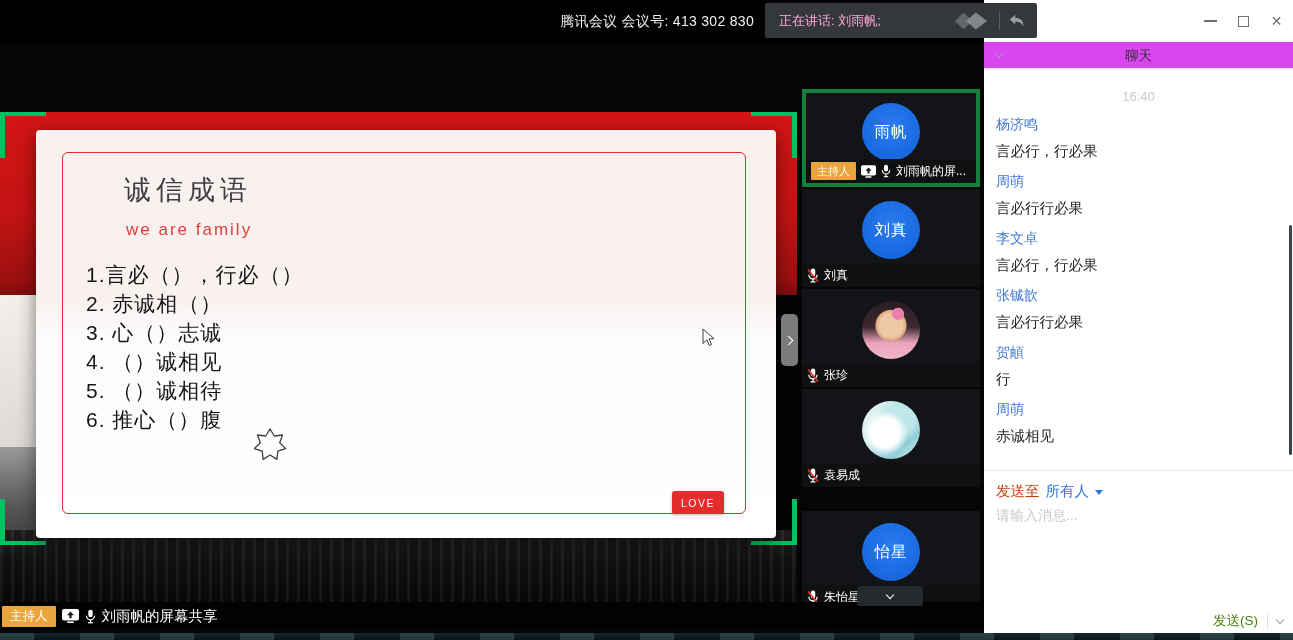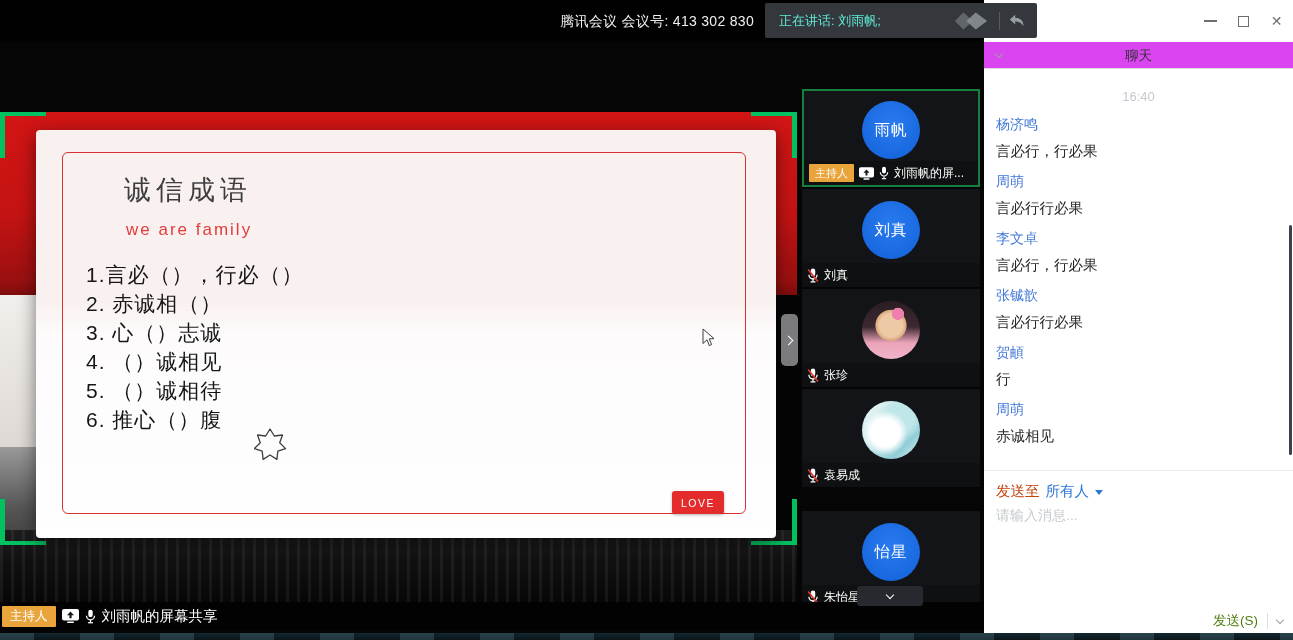--- a/index.html
+++ b/index.html
@@ -4,21 +4,21 @@
 <style>
   * { margin:0; padding:0; box-sizing:border-box; }
   body { font-family:"Liberation Sans","DejaVu Sans",sans-serif; background:#222; }
   .app { position:relative; width:1293px; height:640px; overflow:hidden; background:#fff; }
 
   
   .titlebar { position:absolute; left:0; top:0; width:984px; height:42px; background:#010101; }
   .meeting-label { position:absolute; right:230px; top:13px; color:#f0f0f0; font-size:14px; letter-spacing:.3px; }
   .speaking-box { position:absolute; left:765px; top:3px; width:272px; height:35px; background:#34383d;
                   border-radius:2px; display:flex; align-items:center; z-index:30; }
-  .speaking-box .lbl { margin-left:14px; color:#5eead4; font-size:13px; flex:1; }
+  .speaking-box .lbl { margin-left:14px; color:#f9a8d4; font-size:13px; flex:1; }
   .speaking-box .vdiv { width:1px; height:18px; background:#565b60; margin:0 9px; }
   .speaking-box svg { flex:none; }
   .speaking-box .reply { margin-right:12px; }
 
   
   .winctrls { position:absolute; left:984px; top:0; width:309px; height:42px; background:#fff;
               display:flex; justify-content:flex-end; align-items:center; }
   .wc { width:33px; height:42px; display:flex; align-items:center; justify-content:center; cursor:default; }
   .wc-min i { display:block; width:13px; height:2px; background:#6b7075; }
   .wc-max i { display:block; width:11px; height:11px; border:1.6px solid #6b7075; }
@@ -60,21 +60,21 @@
   
   .expander { position:absolute; left:781px; top:272px; width:17px; height:52px;
               background:rgba(158,158,161,.78); border-radius:5px; display:flex; align-items:center;
               justify-content:center; color:#fff; }
   .chev { display:inline-block; width:7px; height:7px; border-right:1.8px solid currentColor;
           border-bottom:1.8px solid currentColor; transform:rotate(45deg); }
   .chev.right { transform:rotate(-45deg); margin-left:-3px; }
 
   
   .tile { position:absolute; left:802px; width:178px; height:98px; background:#121418; overflow:hidden; }
-  .tile.active { border:2px solid #15803d; }
+  .tile.active { border:4px solid #15803d; }
   .avatar { position:absolute; left:50%; transform:translateX(-50%); top:12px; width:58px; height:58px;
             border-radius:50%; display:flex; align-items:center; justify-content:center;
             color:#fff; font-size:15.5px; letter-spacing:1px;
             background:radial-gradient(circle at 50% 40%,#2a7bf0,#1160d8); }
   .tile.active .avatar { top:10px; }
   .avatar.photo-child { background:
       radial-gradient(circle at 62% 22%, #ef7fae 0 10%, transparent 11%),
       radial-gradient(circle at 50% 42%, #eec9a6 0 26%, #dba97f 34%, transparent 36%),
       linear-gradient(180deg,#2a1d24 0%,#3d2830 45%,#eba4ba 72%,#f0b4c8 100%); }
   .avatar.photo-art { background:

